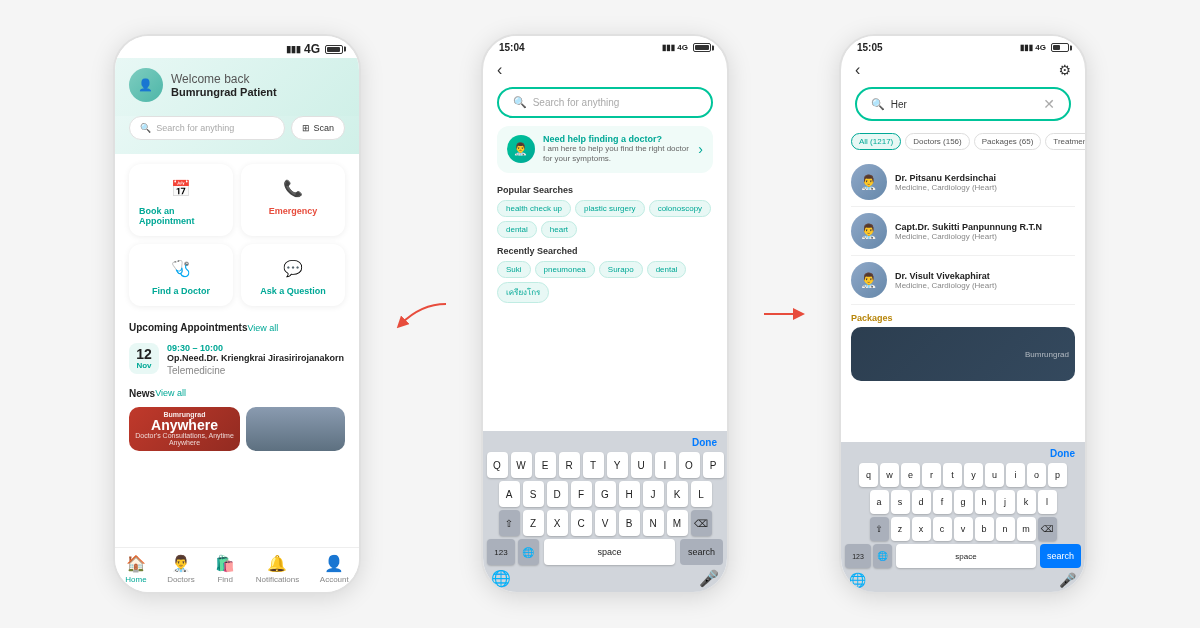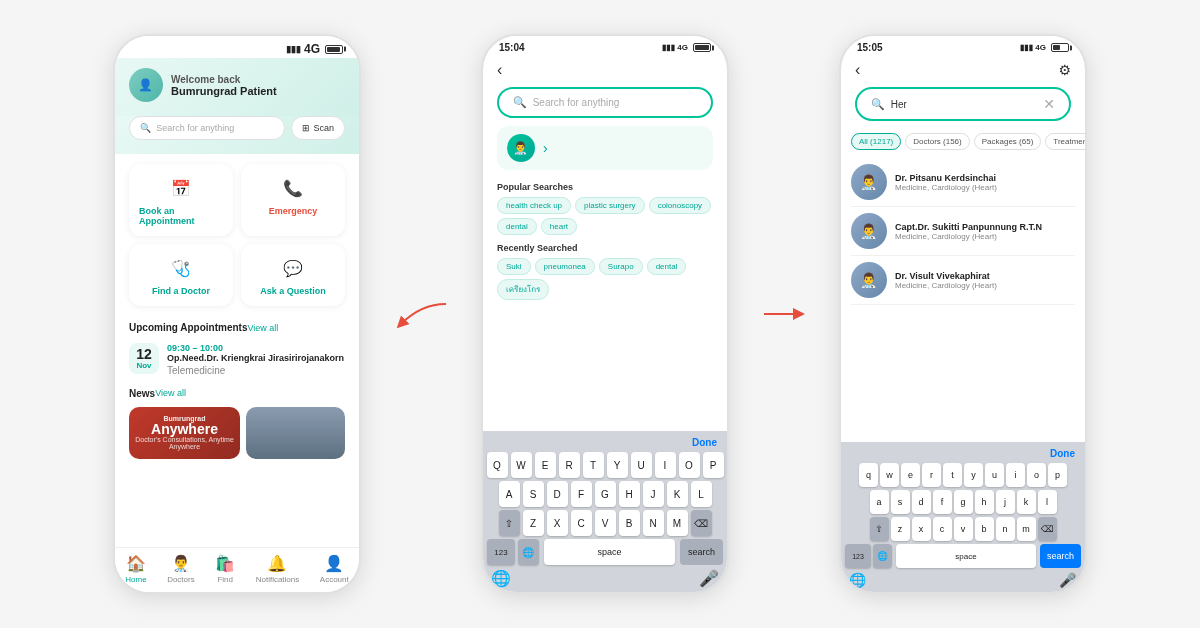--- a/index.html
+++ b/index.html
@@ -81,21 +81,21 @@
       font-size: 14px;
       flex-shrink: 0;
       overflow: hidden;
     }
     .avatar-img {
       width: 100%; height: 100%;
       background: linear-gradient(135deg, #7ecdc0, #4db6a8);
       display: flex; align-items: center; justify-content: center;
       color: white; font-size: 12px;
     }
-    .welcome-text { font-size: 10px; color: #555; font-weight: bold; }
+    .welcome-text { font-size: 12px; color: #555; }
     .patient-name { font-size: 11px; font-weight: 700; color: #222; }
 
     .search-row {
       background: linear-gradient(135deg, #e8f8f5 0%, #d0f0e8 100%);
       padding: 0 14px 14px;
       display: flex;
       gap: 6px;
     }
     .search-bar-small {
       flex: 1;
@@ -176,21 +176,21 @@
     .appt-time { font-size: 9px; color: #00a896; font-weight: 600; }
     .appt-name { font-size: 9px; color: #222; font-weight: 600; line-height: 1.3; }
     .appt-type { font-size: 10px; color: #888; }
 
     .news-section { padding: 6px 14px; }
     .news-cards { display: flex; gap: 6px; margin-top: 4px; }
     .news-card {
       border-radius: 10px;
       overflow: hidden;
       flex: 1;
-      height: 52px;
+      height: 44px;
       position: relative;
     }
     .news-card-red {
       background: linear-gradient(135deg, #c0392b, #922b21);
       display: flex; align-items: center; justify-content: center;
       flex-direction: column;
       padding: 6px;
     }
     .news-card-city {
       background: linear-gradient(135deg, #7f8c8d, #5d6d7e);
@@ -593,20 +593,24 @@
     <span class="back-btn">‹</span>
   </div>
 
   <div class="search-input-active">
     <span style="color:#aaa;">🔍</span>
     <span style="color:#aaa;font-size:10px;">Search for anything</span>
   </div>
 
   <div class="help-card">
     <div class="help-icon">👨‍⚕️</div>
+    <div class="help-text">
+      <div class="help-title">Need help finding a doctor?</div>
+      <div class="help-desc">I am here to help you find the right doctor for your symptoms.</div>
+    </div>
     <div class="help-arrow">›</div>
   </div>
 
   <div class="popular-section">
     <div class="pop-title">Popular Searches</div>
     <div class="tags">
       <span class="tag">health check up</span>
       <span class="tag">plastic surgery</span>
       <span class="tag">colonoscopy</span>
       <span class="tag">dental</span>
@@ -741,20 +745,26 @@
     </div>
     <div class="doctor-item">
       <div class="doctor-photo">👨‍⚕️</div>
       <div>
         <div class="doctor-name">Dr. Visult Vivekaphirat</div>
         <div class="doctor-spec">Medicine, Cardiology (Heart)</div>
       </div>
     </div>
   </div>
 
+  <div class="packages-section">
+    <div class="pkg-title">Packages</div>
+    <div class="pkg-card">
+      <span style="font-size:8px;color:rgba(255,255,255,0.6);">Bumrungrad</span>
+    </div>
+  </div>
 
   <div class="keyboard-sm">
     <div class="keyboard-done-row">
       <span class="done-btn">Done</span>
     </div>
 
     <div class="key-row" style="gap:2px;">
       <div class="key-sm">q</div>
       <div class="key-sm">w</div>
       <div class="key-sm">e</div>

